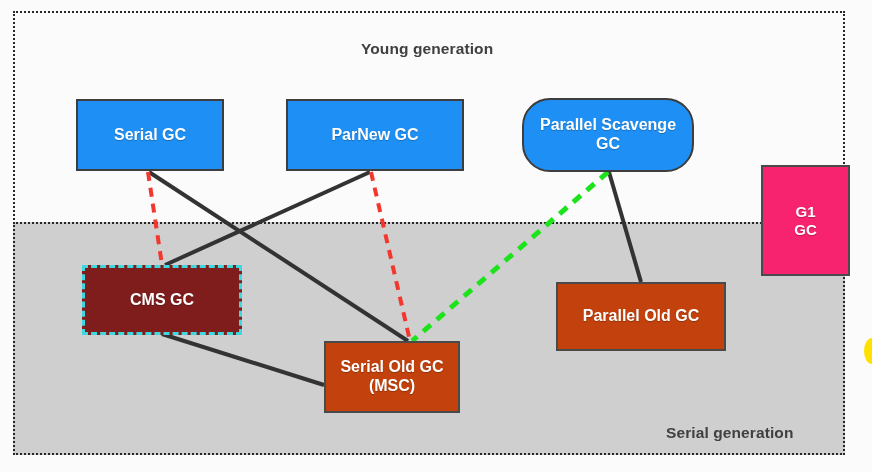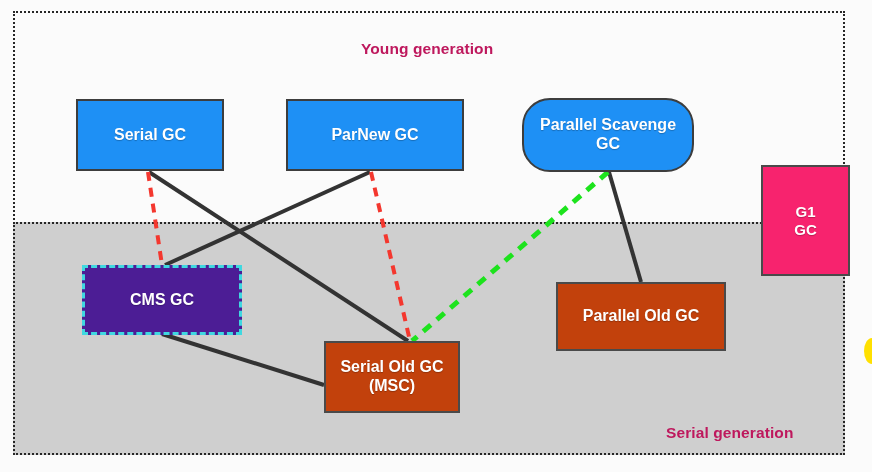--- a/index.html
+++ b/index.html
@@ -35,21 +35,21 @@
     height: 233px;
     background: #cfcfcf;
     border: 2px dotted #262626;
     box-sizing: border-box;
   }
 
   .region-label {
     position: absolute;
     font-size: 15.5px;
     font-weight: bold;
-    color: #be185d;
+    color: #404040;
     letter-spacing: 0.1px;
     white-space: nowrap;
   }
   #young-label { left: 361px; top: 40px; }
   #tenured-label { left: 666px; top: 424px; }
 
   
   #connectors {
     position: absolute;
     left: 0;
@@ -77,21 +77,21 @@
     background: #1e90f5;
     border: 2px solid #3d3d3d;
     font-size: 16px;
   }
   .node-old {
     background: #c2410c;
     border: 2px solid #4a4a4a;
     font-size: 16px;
   }
   .node-cms {
-    background: #4c1d95;
+    background: #7f1d1d;
     border: 3px dashed #3fd8e0;
     font-size: 16px;
   }
   .node-g1 {
     background: #f7236e;
     border: 2px solid #4a4a4a;
     font-size: 15px;
   }
 
   #node-serial-gc        { left: 76px;  top: 99px;  width: 148px; height: 72px; }

